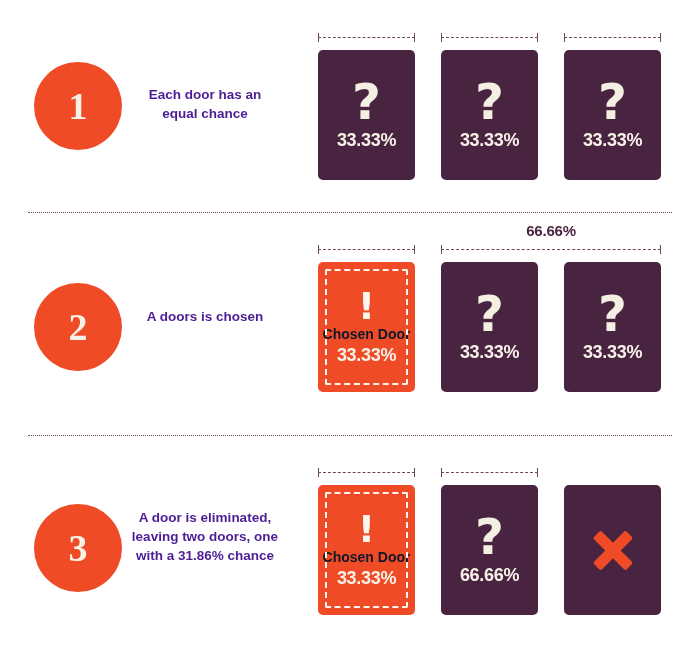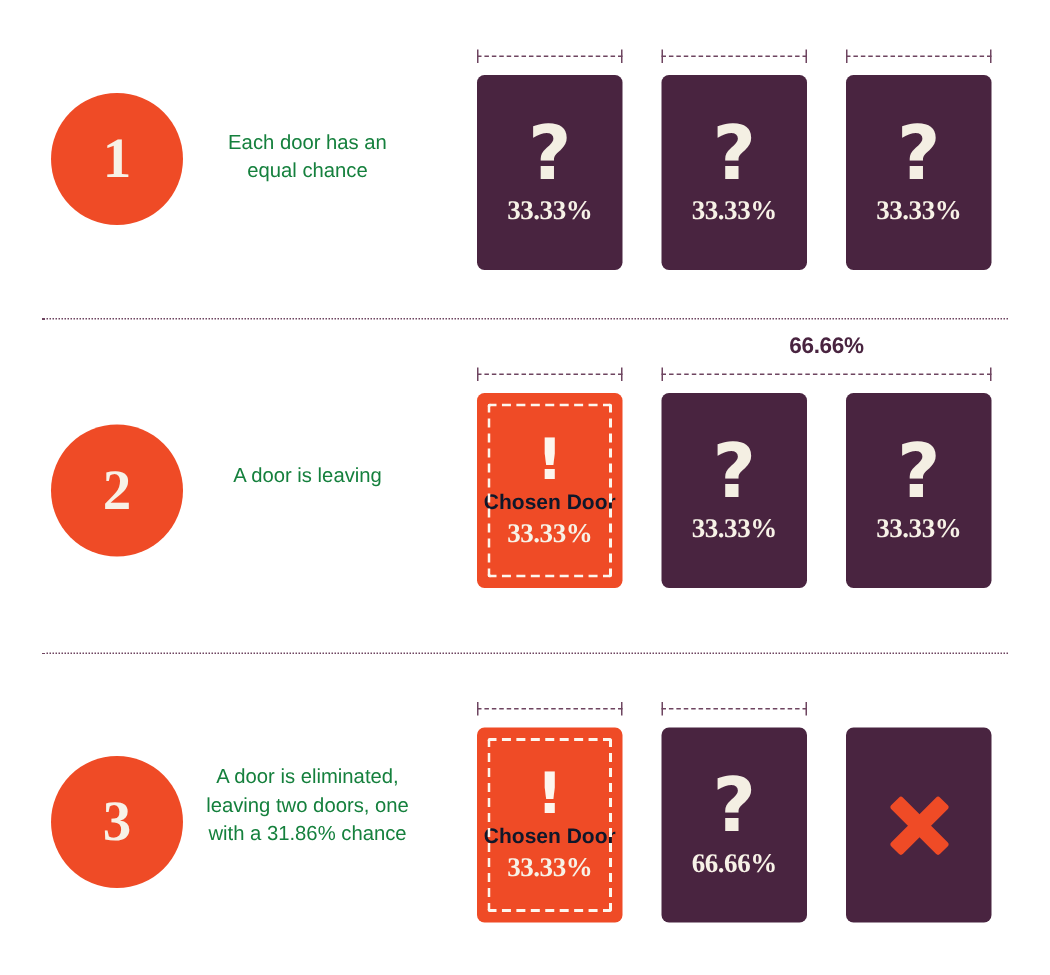--- a/index.html
+++ b/index.html
@@ -61,24 +61,24 @@
     line-height: 1;
     font-family: "Liberation Serif", serif;
   }
 
   
   .caption {
     position: absolute;
     left: 140px;
     width: 130px;
     text-align: center;
-    color: #15803d;
+    color: #4c1d95;
     font-size: 13.5px;
     line-height: 19px;
-    font-weight: 400;
+    font-weight: 700;
   }
   .caption-wide {
     left: 130px;
     width: 150px;
   }
 
   
   .doors {
     position: absolute;
     left: 318px;
@@ -161,21 +161,20 @@
     line-height: 34px;
     font-weight: 700;
     font-family: "DejaVu Sans", sans-serif;
     margin-bottom: 3px;
   }
   .card-pct {
     color: #F7F2E7;
     font-size: 18px;
     font-weight: 700;
     letter-spacing: -0.3px;
-    font-family: Liberation Serif, serif;
   }
   .card-label {
     color: #0f172a;
     font-size: 14px;
     font-weight: 700;
     line-height: 16px;
     text-align: center;
     margin-bottom: 3px;
   }
 
@@ -264,21 +263,21 @@
   </div>
 
   <div class="divider divider-1"></div>
 
   <div class="row row-2">
 
     <div class="step-circle" style="top:71px;">
       <span class="step-number">2</span>
     </div>
 
-    <div class="caption" style="top:95px;">A door is leaving</div>
+    <div class="caption" style="top:95px;">A doors is chosen</div>
 
     <div class="doors">
 
       <div class="group-pct" style="left:123px; top:10px; width:220px;">66.66%</div>
 
       <div class="door-slot slot-1">
         <div class="bracket bracket-single" style="top:33px;">
           <div class="cap cap-l"></div>
           <div class="bar"></div>
           <div class="cap cap-r"></div>

